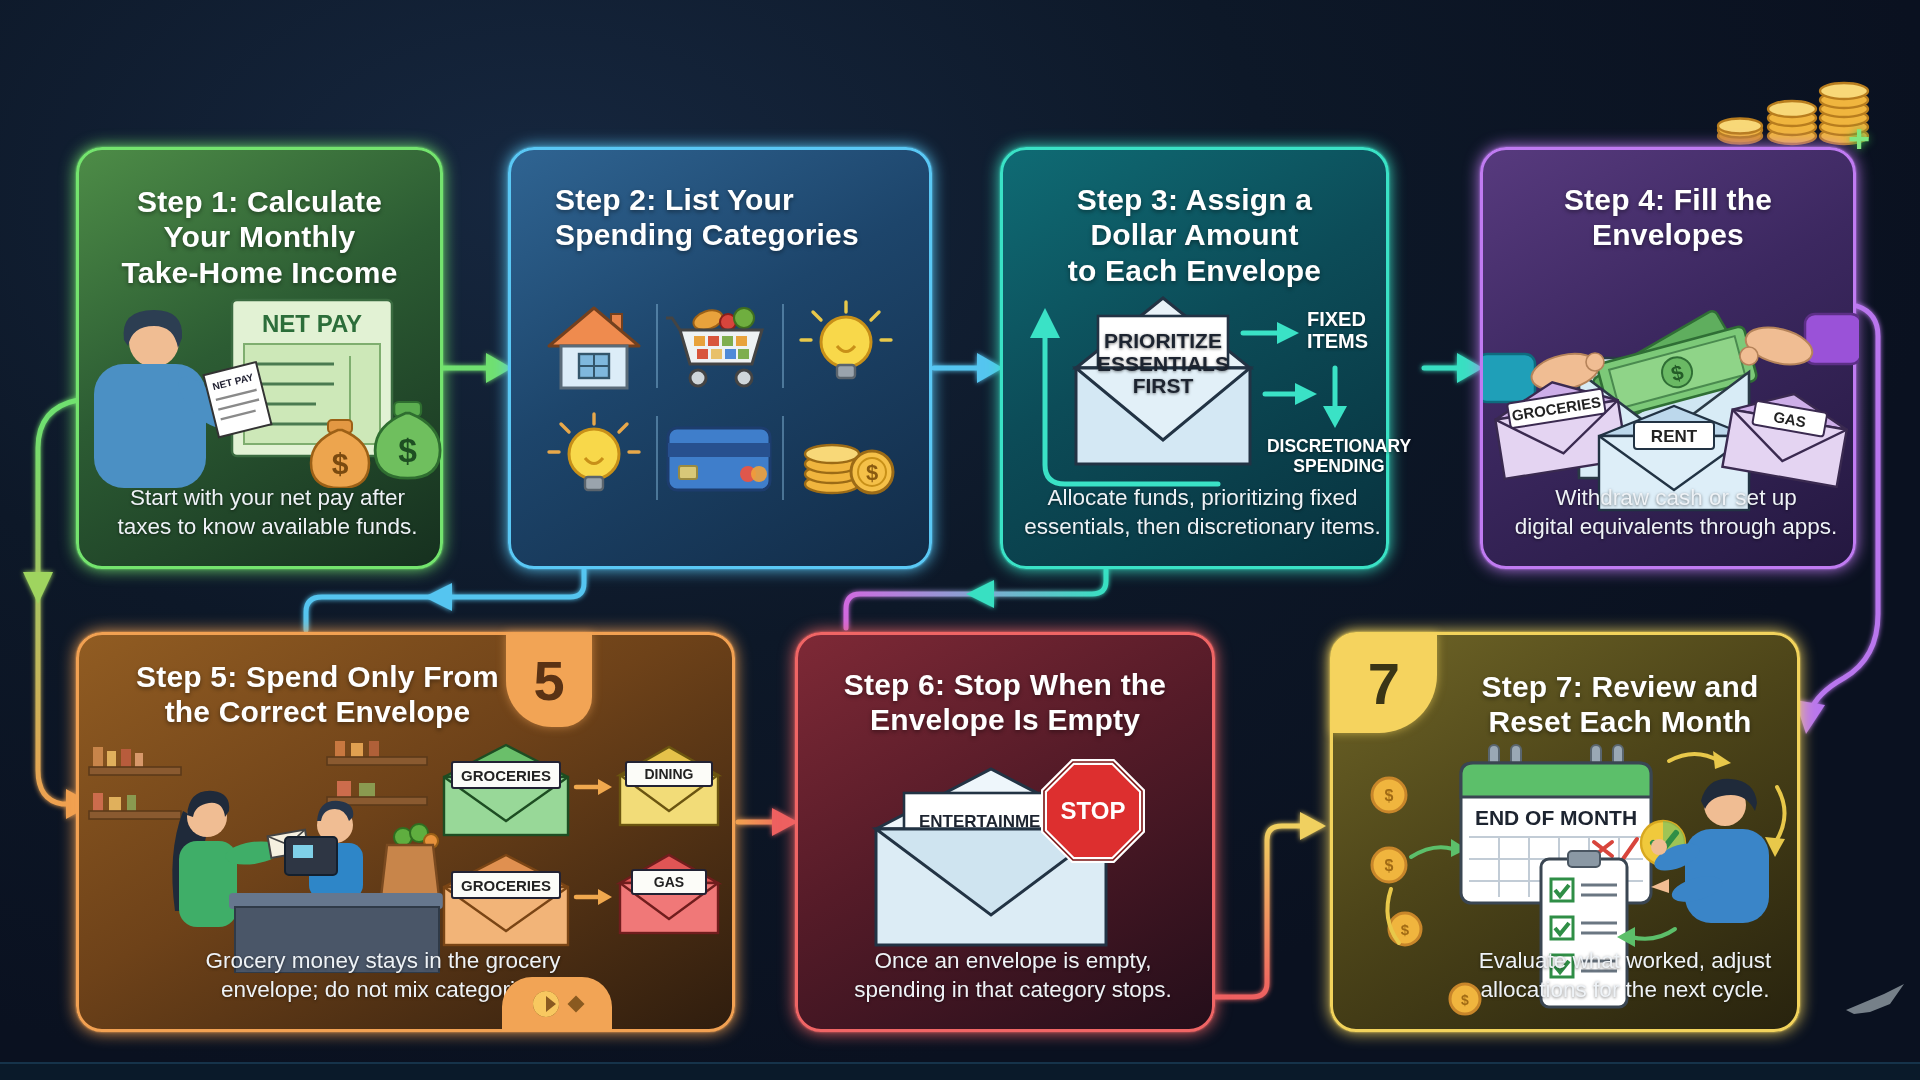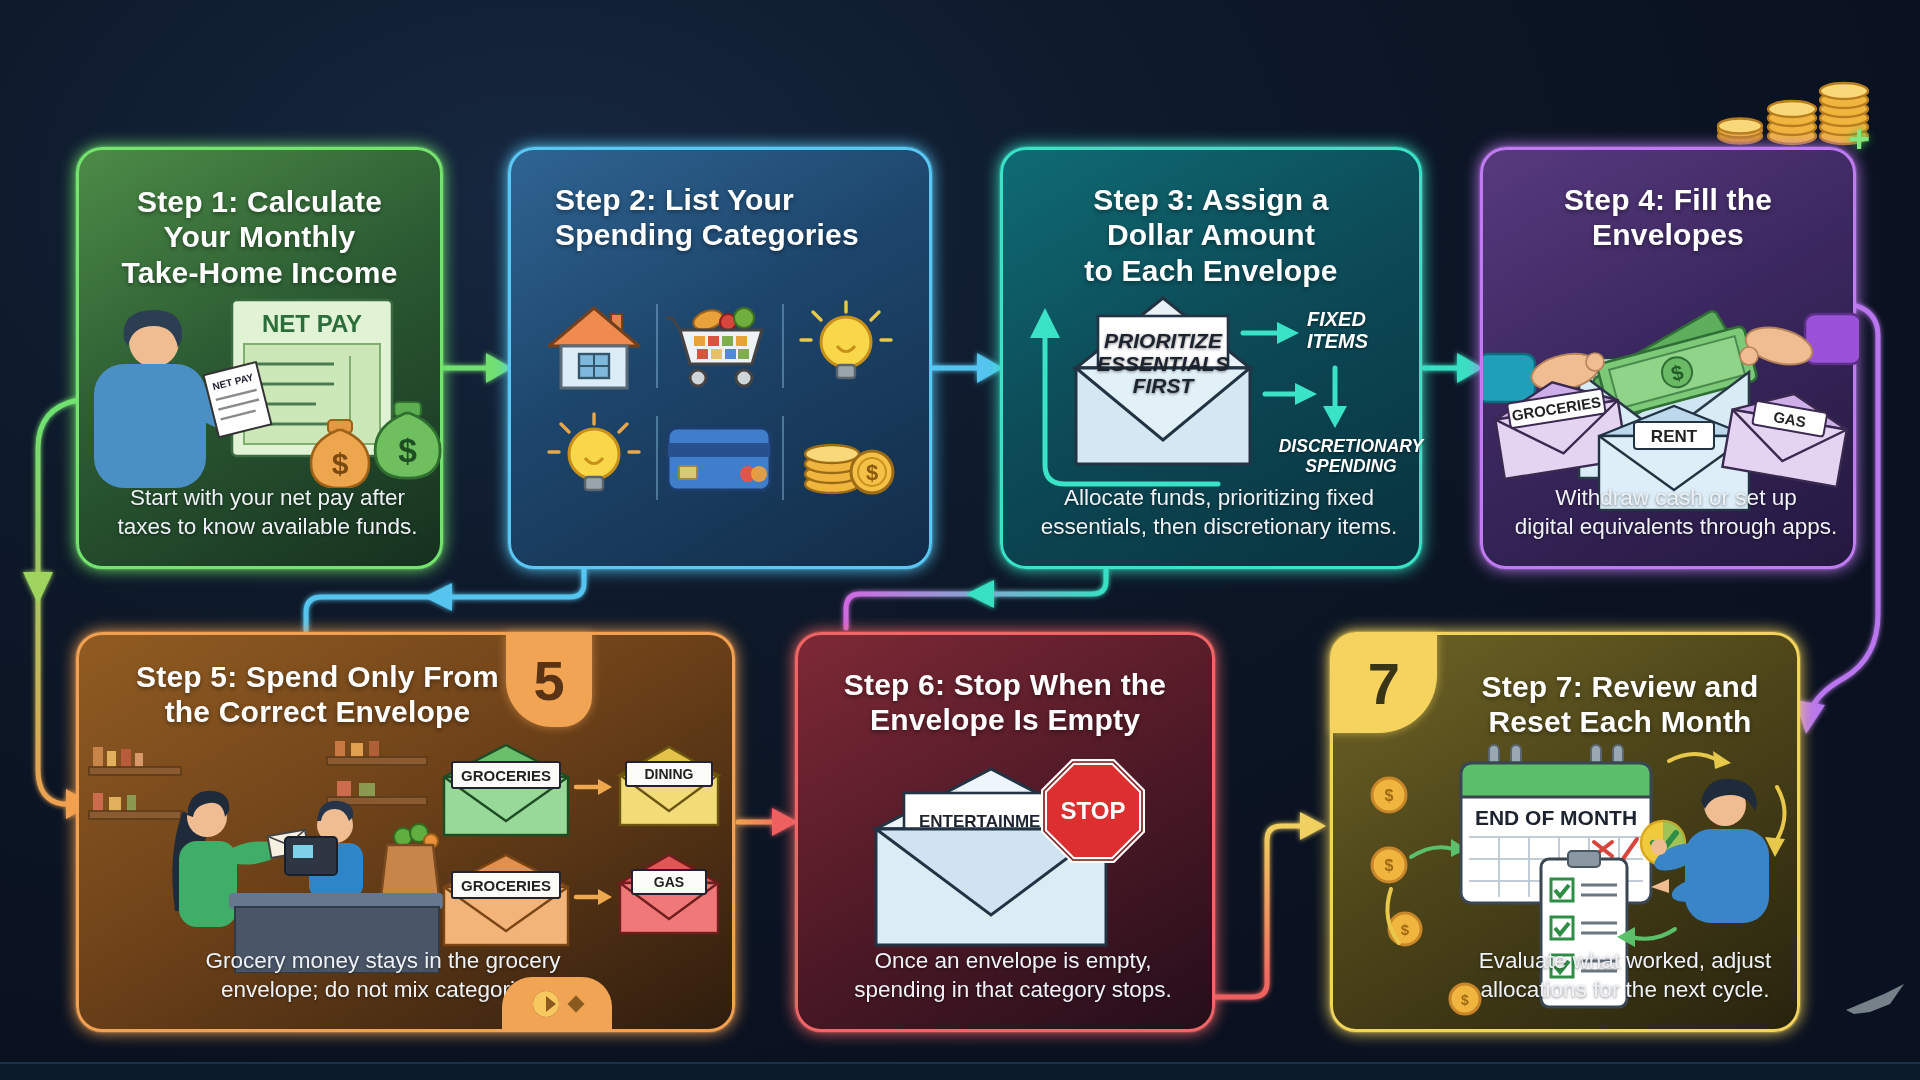--- a/index.html
+++ b/index.html
@@ -25,21 +25,21 @@
   .badge{position:absolute;display:flex;align-items:center;justify-content:center;
     font-weight:bold;z-index:3;}
   .badge5{top:-2px;right:140px;width:86px;height:94px;background:#f2a455;border-radius:0 0 30px 46px;
     color:#5a3214;font-size:56px;box-shadow:0 0 10px rgba(242,164,85,.6);}
   .badge7{top:-2px;left:-2px;width:106px;height:100px;background:#f5d35e;border-radius:24px 0 58px 0;
     color:#3a3516;font-size:58px;box-shadow:0 0 10px rgba(245,211,94,.6);}
   .cointab{position:absolute;bottom:-2px;right:120px;width:110px;height:54px;background:#f2a455;
     border-radius:30px 30px 0 0;z-index:3;display:flex;align-items:center;justify-content:center;}
   .art{position:absolute;}
   svg text{font-family:"Liberation Sans",sans-serif;font-weight:bold;}
-  .ov{position:absolute;color:#fff;font-weight:bold;white-space:pre-line;text-shadow:0 1px 3px rgba(0,0,0,.5);font-style:italic;}
+  .ov{position:absolute;color:#fff;font-weight:bold;white-space:pre-line;text-shadow:0 1px 3px rgba(0,0,0,.5);}
   .envcard-label{color:#1d2430;font-weight:bold;display:flex;align-items:center;justify-content:center;
     text-align:center;white-space:pre-line;}
   .spark{position:absolute;color:#8fe87f;font-weight:bold;z-index:2;text-shadow:0 0 8px #4fc84f;}
   .plusdec{position:absolute;color:#7fe87f;font-weight:bold;z-index:2;text-shadow:0 0 8px #3fb84f;}
   .grid2{position:absolute;top:148px;left:20px;right:20px;bottom:96px;display:grid;
     grid-template-columns:1fr 1fr 1fr;row-gap:16px;}
   .cell{display:flex;align-items:center;justify-content:center;position:relative;}
   .cell.dv::after{content:'';position:absolute;right:-1px;top:6px;bottom:6px;width:2px;background:rgba(140,190,225,.45);}
 </style>
 </head>
@@ -235,21 +235,21 @@
           <ellipse cx="44" cy="44" rx="27" ry="9" fill="#f8d878"></ellipse>
         </g>
         <circle cx="84" cy="62" r="21" fill="#f5c048" stroke="#9c6b16" stroke-width="3"></circle>
         <circle cx="84" cy="62" r="14" fill="none" stroke="#c89018" stroke-width="2"></circle>
         <text x="84" y="70" font-size="22" fill="#8a5a10" text-anchor="middle">$</text>
       </svg>
         </div>
     </div>
   </div>
 
-  <div class="card c3" style="left: 1000px; top: 147px; width: 422px; height: 422px; --ac: #3ae2c6;">
+  <div class="card c3" style="left: 1000px; top: 147px; width: 389px; height: 422px; --ac: #3ae2c6;">
     <h2 class="ttl" style="padding:24px 10px 0">Step 3: Assign a
 Dollar Amount
 to Each Envelope</h2>
     <svg class="art" style="left:0;top:140px" width="422" height="212" viewBox="0 0 422 212">
       <g fill="none" stroke="#3ae2c6" stroke-width="5" stroke-linecap="round">
         <path d="M42,44 V175 Q42,194 62,194 H215"></path>
       </g>
       <polygon points="27,48 57,48 42,18" fill="#3ae2c6"></polygon>
       <g>
         <polygon points="73,78 160,8 247,78" fill="#e8f2f8" stroke="#223344" stroke-width="3"></polygon>
@@ -264,21 +264,21 @@
       </g>
       <polygon points="274,32 274,54 296,43" fill="#3ae2c6"></polygon>
       <polygon points="320,116 344,116 332,138" fill="#3ae2c6"></polygon>
       <polygon points="292,93 292,115 314,104" fill="#3ae2c6"></polygon>
     </svg>
     <div class="ov envcard-label" style="left:95px;top:166px;width:130px;height:96px;font-size:21px;line-height:1.08">PRIORITIZE
 ESSENTIALS
 FIRST</div>
     <div class="ov" style="left:304px;top:158px;font-size:20px;line-height:1.12;text-align:left">FIXED
 ITEMS</div>
-    <div class="ov" style="left:264px;top:286px;width:168px;font-size:17.5px;line-height:1.15;text-align:center">DISCRETIONARY
+    <div class="ov" style="left:252px;top:286px;width:168px;font-size:17.5px;line-height:1.15;text-align:center">DISCRETIONARY
 SPENDING</div>
     <p class="cap">Allocate funds, prioritizing fixed
 essentials, then discretionary items.</p>
   </div>
 
   <div class="card c4" style="left: 1480px; top: 147px; width: 376px; height: 422px; --ac: #c07bf2;">
     <h2 class="ttl" style="padding:24px 10px 0">Step 4: Fill the
 Envelopes</h2>
     <svg class="art" style="left:0;top:112px" width="376" height="252" viewBox="0 0 376 252">
       <g>

